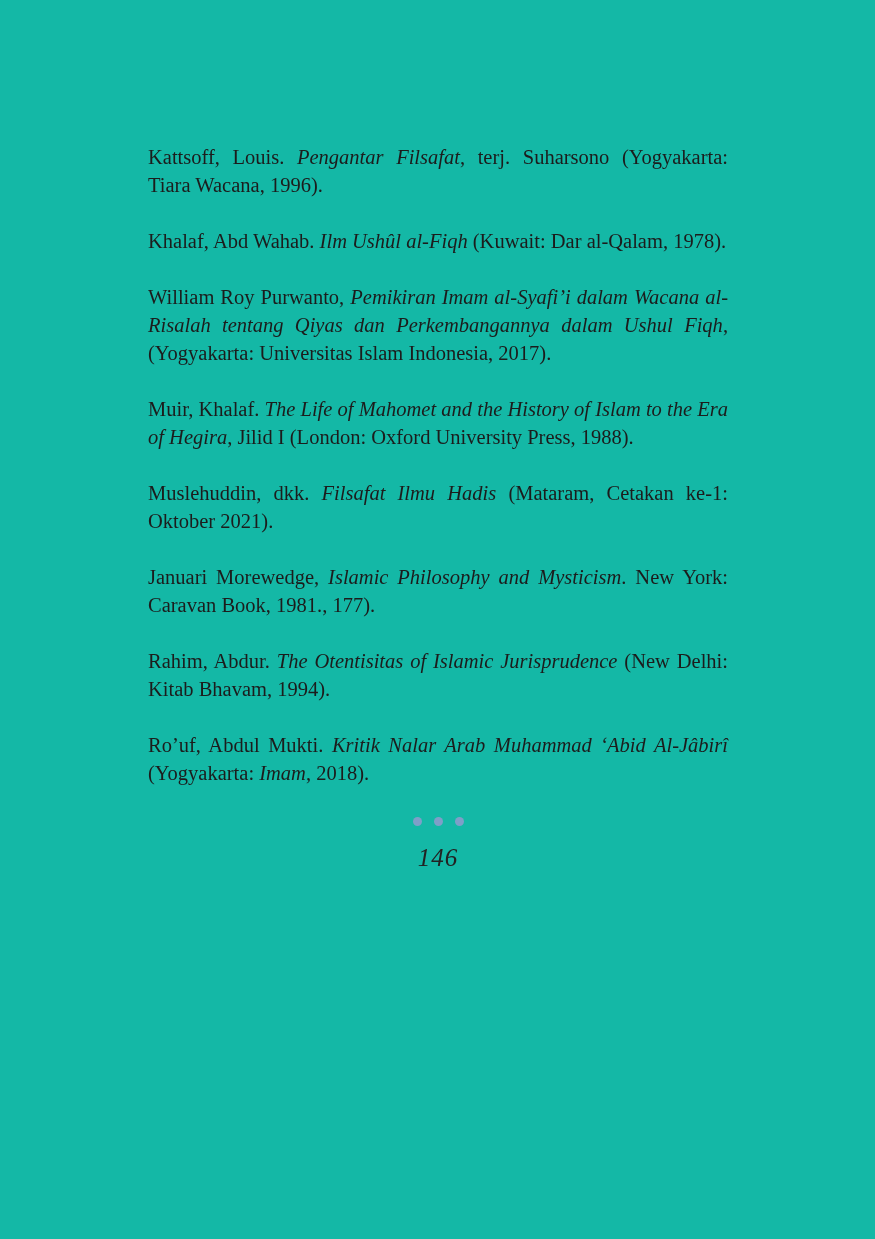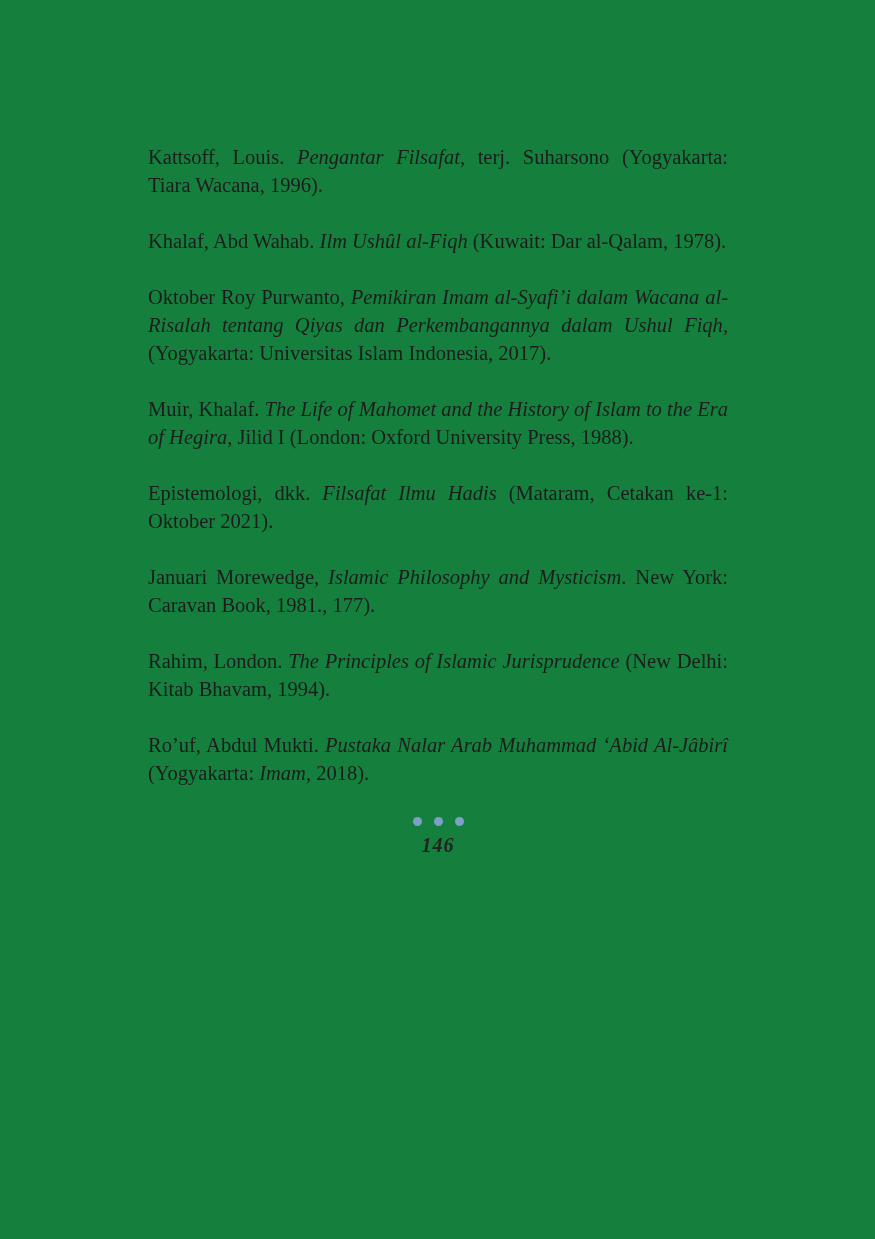--- a/index.html
+++ b/index.html
@@ -42,41 +42,41 @@
   }
   .dot {
     display: inline-block;
     width: 9px;
     height: 9px;
     border-radius: 50%;
     margin: 0 6px;
     vertical-align: middle;
   }
   .page-number {
-    margin-top: 9px;
-    font-size: 20px;
-    font-weight: bold;
+    margin-top: 19px;
+    font-size: 25px;
+    font-weight: normal;
     font-style: italic;
     color: #222222;
     letter-spacing: 1px;
   }
 </style>
 </head>
 <body>
 
-<div class="page" style="color: rgb(28, 28, 28); background: #15803d;">
+<div class="page" style="color: rgb(28, 28, 28); background: #14b8a6;">
   <div class="content">
     <div>
         <p class="ref-entry"><span>Kattsoff, Louis. </span><span class="italic">Pengantar Filsafat</span><span>, terj. Suharsono (Yogyakarta: Tiara Wacana, 1996).</span></p>
         <p class="ref-entry"><span>Khalaf, Abd Wahab. </span><span class="italic">Ilm Ushûl al-Fiqh</span><span> (Kuwait: Dar al-Qalam, 1978).</span></p>
-        <p class="ref-entry"><span>Oktober Roy Purwanto, </span><span class="italic">Pemikiran Imam al-Syafi’i dalam Wacana al-Risalah tentang Qiyas dan Perkembangannya dalam Ushul Fiqh</span><span>, (Yogyakarta: Universitas Islam Indonesia, 2017).</span></p>
+        <p class="ref-entry"><span>William Roy Purwanto, </span><span class="italic">Pemikiran Imam al-Syafi’i dalam Wacana al-Risalah tentang Qiyas dan Perkembangannya dalam Ushul Fiqh</span><span>, (Yogyakarta: Universitas Islam Indonesia, 2017).</span></p>
         <p class="ref-entry"><span>Muir, Khalaf. </span><span class="italic">The Life of Mahomet and the History of Islam to the Era of Hegira</span><span>, Jilid I (London: Oxford University Press, 1988).</span></p>
-        <p class="ref-entry"><span>Epistemologi, dkk. </span><span class="italic">Filsafat Ilmu Hadis</span><span> (Mataram, Cetakan ke-1: Oktober 2021).</span></p>
+        <p class="ref-entry"><span>Muslehuddin, dkk. </span><span class="italic">Filsafat Ilmu Hadis</span><span> (Mataram, Cetakan ke-1: Oktober 2021).</span></p>
         <p class="ref-entry"><span>Januari Morewedge, </span><span class="italic">Islamic Philosophy and Mysticism</span><span>. New York: Caravan Book, 1981., 177).</span></p>
-        <p class="ref-entry"><span>Rahim, London. </span><span class="italic">The Principles of Islamic Jurisprudence</span><span> (New Delhi: Kitab Bhavam, 1994).</span></p>
-        <p class="ref-entry"><span>Ro’uf, Abdul Mukti. </span><span class="italic">Pustaka Nalar Arab Muhammad ‘Abid Al-Jâbirî</span><span> (Yogyakarta: </span><span class="italic">Imam</span><span>, 2018).</span></p>
+        <p class="ref-entry"><span>Rahim, Abdur. </span><span class="italic">The Otentisitas of Islamic Jurisprudence</span><span> (New Delhi: Kitab Bhavam, 1994).</span></p>
+        <p class="ref-entry"><span>Ro’uf, Abdul Mukti. </span><span class="italic">Kritik Nalar Arab Muhammad ‘Abid Al-Jâbirî</span><span> (Yogyakarta: </span><span class="italic">Imam</span><span>, 2018).</span></p>
       </div>
     <div class="footer">
       <div class="dots"><span class="dot" style="background-color: rgb(126, 159, 200);"></span><span class="dot" style="background-color: rgb(126, 159, 200);"></span><span class="dot" style="background-color: rgb(126, 159, 200);"></span></div>
       <div class="page-number">146</div>
     </div>
   </div>
 </div>
 
 </body></html>

